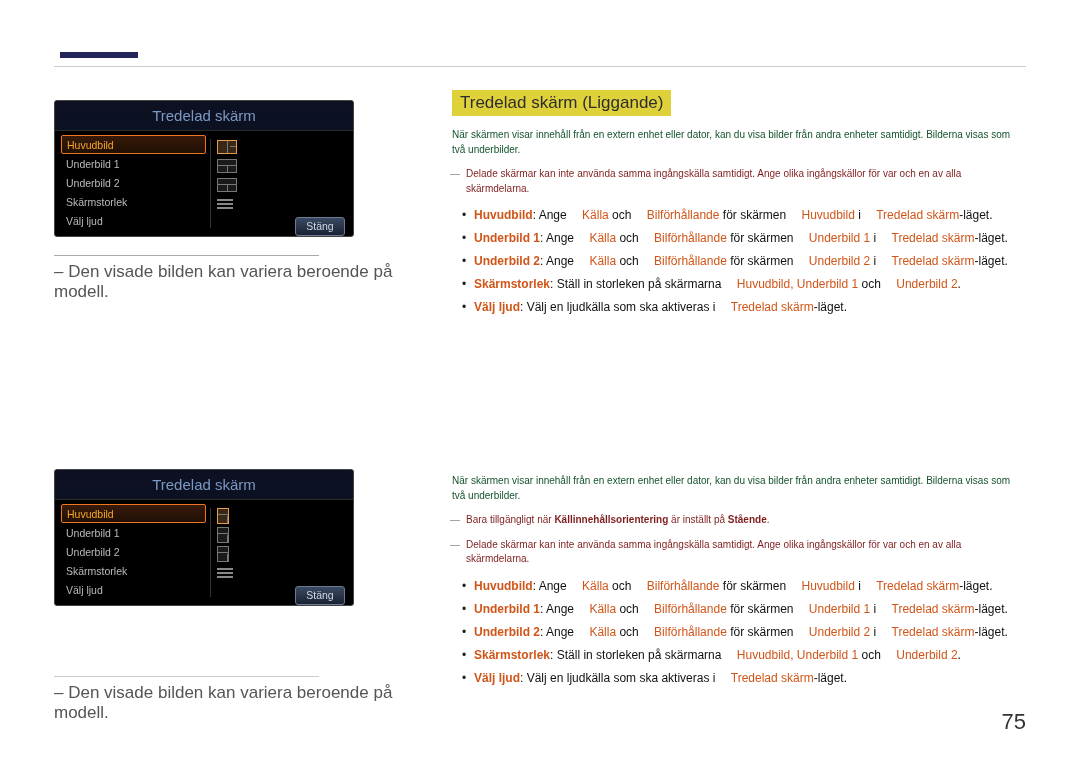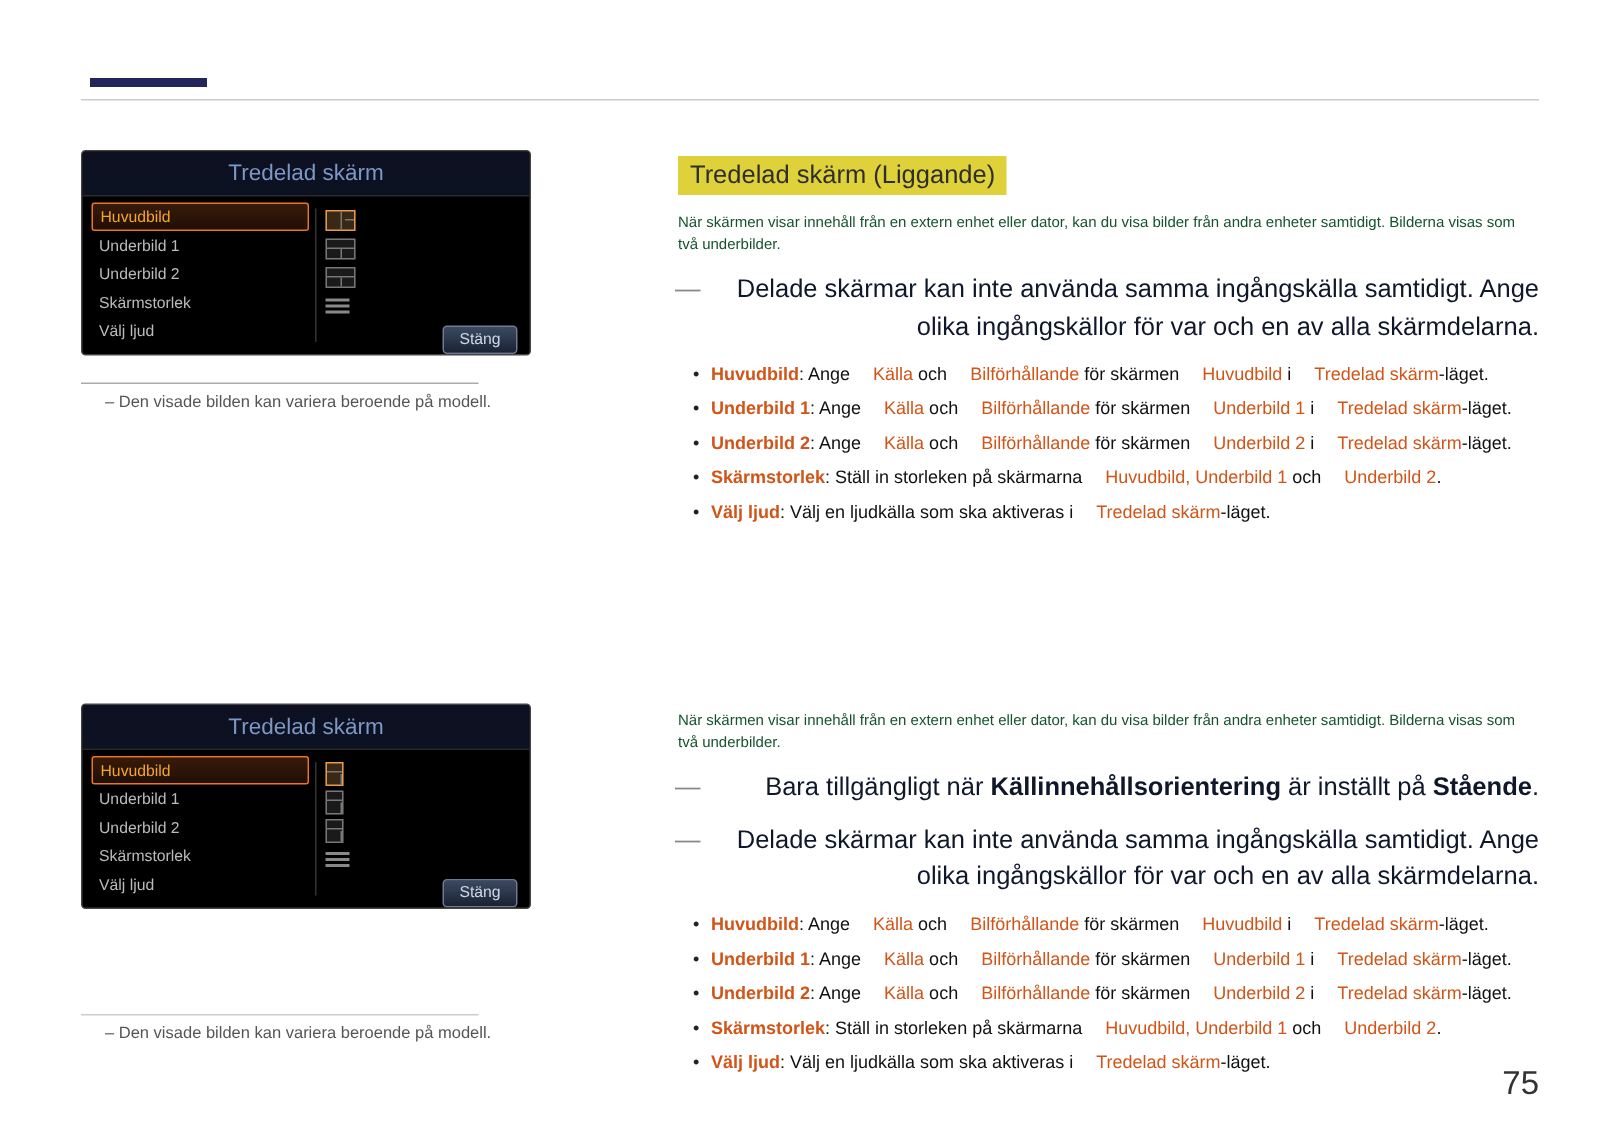--- a/index.html
+++ b/index.html
@@ -32,21 +32,21 @@
     position: absolute;
     left: 54px;
     width: 370px;
   }
   .col-right {
     position: absolute;
     left: 452px;
     right: 54px;
   }
   .section-gap-1 .col-left { top: 100px; }
-  .section-gap-1 .col-right { top: 104px; }
+  .section-gap-1 .col-right { top: 90px; }
   .section-gap-2 .col-left { top: 469px; }
   .section-gap-2 .col-right { top: 474px; }
   .panel {
     width: 300px;
     background: #000;
     border: 1px solid #444;
     border-radius: 3px;
     overflow: hidden;
   }
   .panel-title {
@@ -133,45 +133,43 @@
     background:#333;
   }
   .caption-rule {
     width: 265px;
     height:1px;
     background:#aaa;
     margin: 18px 0 6px 0;
   }
   .caption {
     color:#555;
-    font-size:11px;
-    margin-left:16px;
+    font-size:17px;
   }
   .h2 {
     display:inline-block;
     background:#dfd139;
     color:#2e2e2e;
     font-size:17px;
     padding:3px 8px;
     margin-bottom:12px;
   }
   .para {
     color:#14532d;
     font-size:10px;
     line-height:1.45;
     margin-bottom:10px;
   }
   .dash-note {
-    font-size:17px;
-    color:#0f172a;
+    font-size:10px;
+    color:#7f1d1d;
     line-height:1.45;
     margin-left:14px;
     margin-bottom:10px;
     position:relative;
-    text-align:right;
   }
   .dash-note::before {
     content:"―";
     position:absolute;
     left:-16px;
     color:#888;
   }
   .bullet-list {
     margin-left:22px;
     list-style:none;

